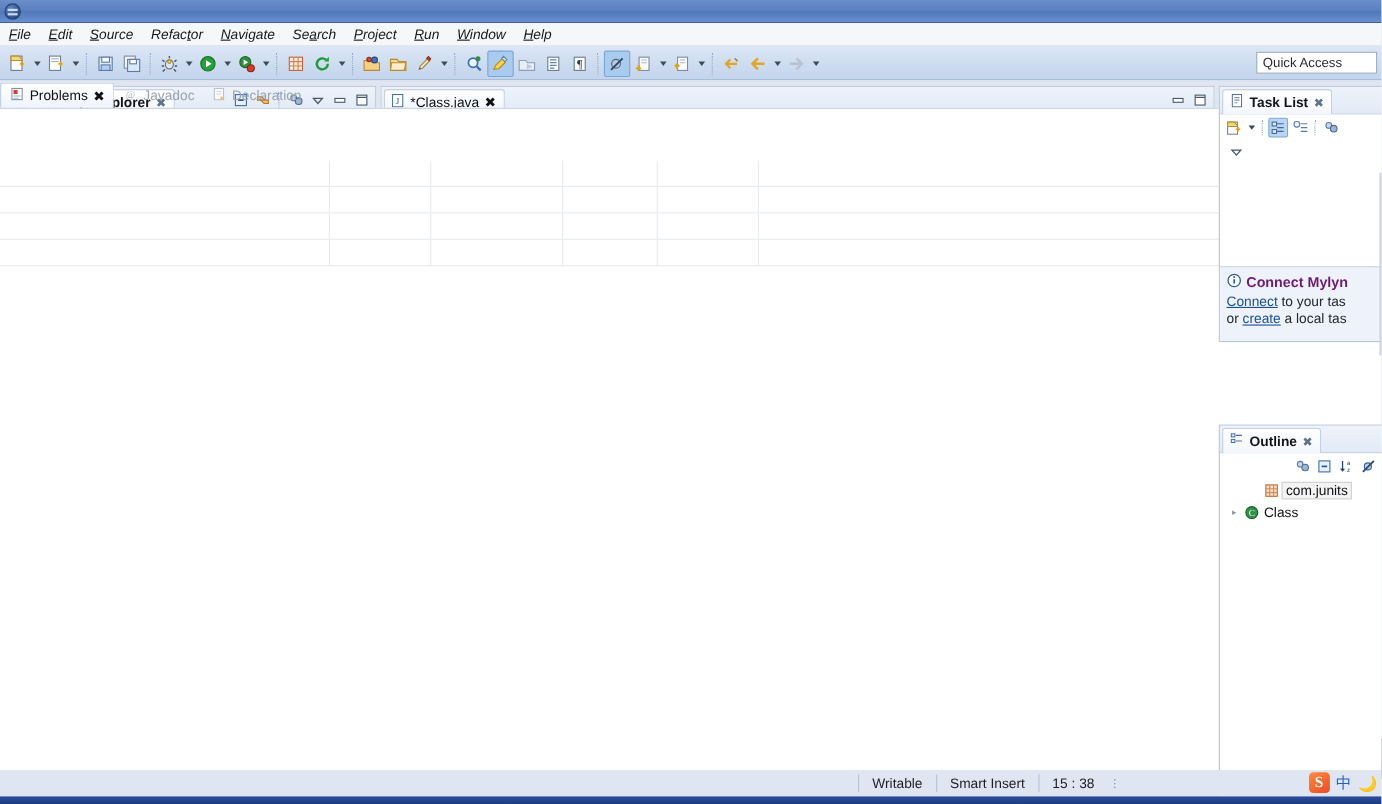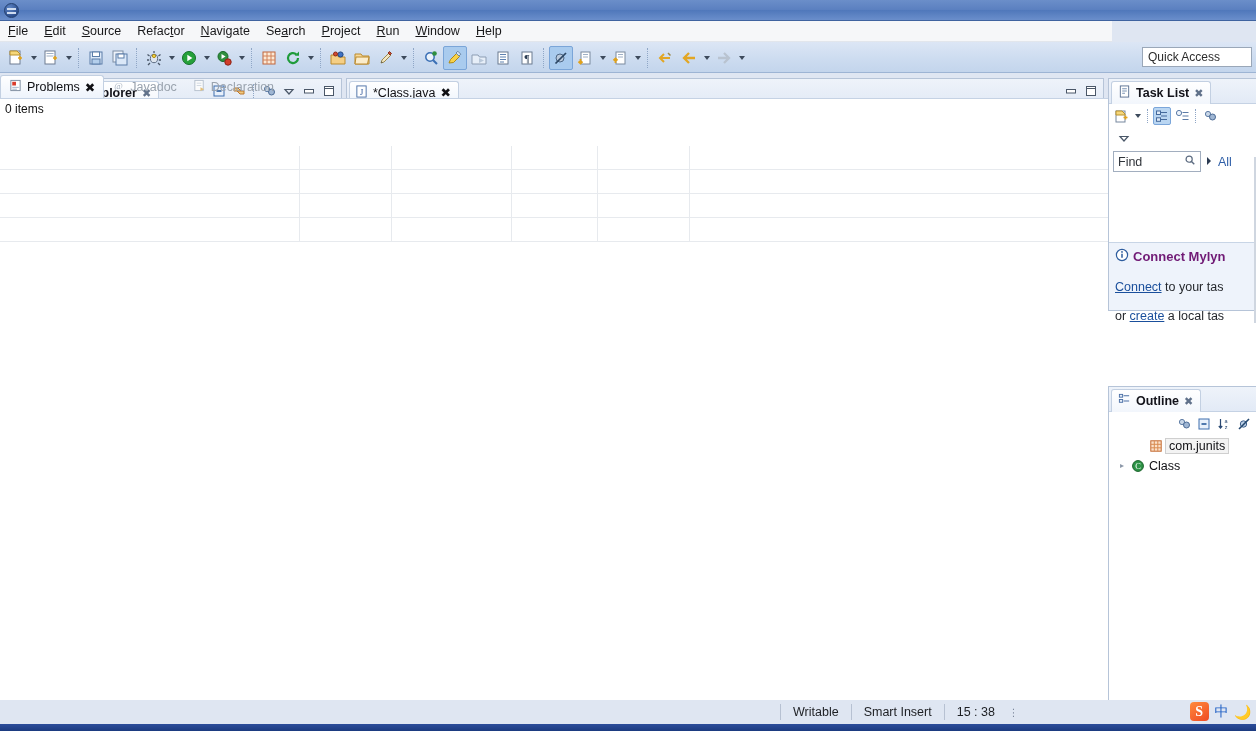--- a/index.html
+++ b/index.html
@@ -32,23 +32,24 @@
   }
   .tb-logo::before, .tb-logo::after {
     content: ""; position: absolute; left: 2px; right: 2px; height: 1.5px;
     background: #cfdcf0;
   }
   .tb-logo::before { top: 4px; }
   .tb-logo::after { top: 8px; }
 
   
   .menubar {
-    position: absolute; left: 0; top: 21px; width: 1112px; height: 21px;
+    position: absolute; left: 0; top: 21px; width: 1256px; height: 21px;
     background: #f6f7f9;
     border-bottom: 1px solid #e2e6ec;
+    font-style: italic;
   }
   .menu-item {
     position: relative; display: inline-block;
     padding: 3px 8px 3px 8px; color: #18181a; font-size: 12.5px; cursor: default;
   }
   .menu-item u { text-decoration: underline; }
 
   
   .toolbar {
     position: absolute; left: 0; top: 42px; width: 1256px; height: 31px;
@@ -226,21 +227,21 @@
     width: 88px; height: 21px; border: 1px solid #a2aebf; background: #fff;
     display: flex; align-items: center; justify-content: space-between; padding: 0 4px;
     font-size: 12.5px; color: #30343a;
   }
   .tl-all { color: #2f5fa8; font-size: 12.5px; }
   .tl-mylyn {
     position: absolute; left: 0; right: 0; bottom: 0; height: 68px;
     background: #eef3fb; border-top: 1px solid #c8d5e6; padding: 5px 6px;
   }
   .mylyn-title { font-size: 13px; font-weight: bold; color: #701a75; display: flex; align-items: center; gap: 4px; }
-  .mylyn-line { font-size: 12.5px; color: #25282d; margin-top: 15px; white-space: nowrap; }
+  .mylyn-line { font-size: 12.5px; color: #25282d; margin-top: 2px; white-space: nowrap; }
   .mylyn-line a { color: #1a4f9c; text-decoration: underline; }
 
   
   #outline { left: 1108px; top: 313px; width: 150px; height: 382px; }
   .ol-body { position: absolute; left: 0; top: 25px; right: 0; bottom: 0; }
   .ol-toolrow { height: 24px; display: flex; align-items: center; justify-content: flex-end; gap: 2px; padding: 2px 4px; }
   .ol-row { display: flex; align-items: center; height: 20px; font-size: 12.5px; color: #101014; }
 
   
   .rightsliver {
@@ -714,21 +715,20 @@
           <div class="pb-tab">
             <span><svg width="13" height="13" viewBox="0 0 14 14">
                 <rect x="2" y="1.5" width="9" height="11" fill="#fafbfc" stroke="#b6c0cd"></rect>
                 <path d="M4 4.5h5M4 7h5" stroke="#cfd7e1"></path>
                 <path d="M8 9l4 2-4 2z" fill="#e3c07b"></path>
               </svg></span>
             <span>Declaration</span>
           </div>
         </div>
       <div class="pb-body">
-        <div class="pb-count">0 items</div>
         <div class="pb-rows" id="pb-rows">
             <div class="pb-row">
               <div class="pb-cell" style="width: 300px;"></div>
               <div class="pb-cell" style="width: 92px;"></div>
               <div class="pb-cell" style="width: 120px;"></div>
               <div class="pb-cell" style="width: 86px;"></div>
               <div class="pb-cell" style="width: 92px;"></div>
             </div>
             <div class="pb-row">
               <div class="pb-cell" style="width: 300px;"></div>
@@ -803,37 +803,20 @@
               </svg>
           </div>
         </div>
         <div class="tl-toolrow2">
           <div class="ptool">
             <svg width="14" height="14" viewBox="0 0 14 14">
                 <path d="M3 5.5h8L7 10z" fill="none" stroke="#4a5768" stroke-width="1.2"></path>
               </svg>
           </div>
         </div>
-        <div class="tl-findrow">
-          <div class="tl-find">
-            <span>Find</span>
-            <span>
-              <svg width="12" height="12" viewBox="0 0 14 14">
-                  <circle cx="6" cy="6" r="3.6" fill="none" stroke="#5c6b80" stroke-width="1.4"></circle>
-                  <path d="M8.7 8.7L12 12" stroke="#5c6b80" stroke-width="1.6"></path>
-                </svg>
-            </span>
-          </div>
-          <span>
-            <svg width="9" height="10" viewBox="0 0 9 10">
-                <path d="M2 1l4 4-4 4z" fill="#2b3b52"></path>
-              </svg>
-          </span>
-          <span class="tl-all">All</span>
-        </div>
 
         <div class="tl-mylyn">
           <div class="mylyn-title">
             <span>
               <svg width="14" height="14" viewBox="0 0 14 14">
                   <circle cx="7" cy="7" r="5.6" fill="#fff" stroke="#2d5c9e" stroke-width="1.2"></circle>
                   <path d="M7 5.8v4" stroke="#2d5c9e" stroke-width="1.5"></path>
                   <circle cx="7" cy="3.9" r="0.9" fill="#2d5c9e"></circle>
                 </svg>
             </span>

